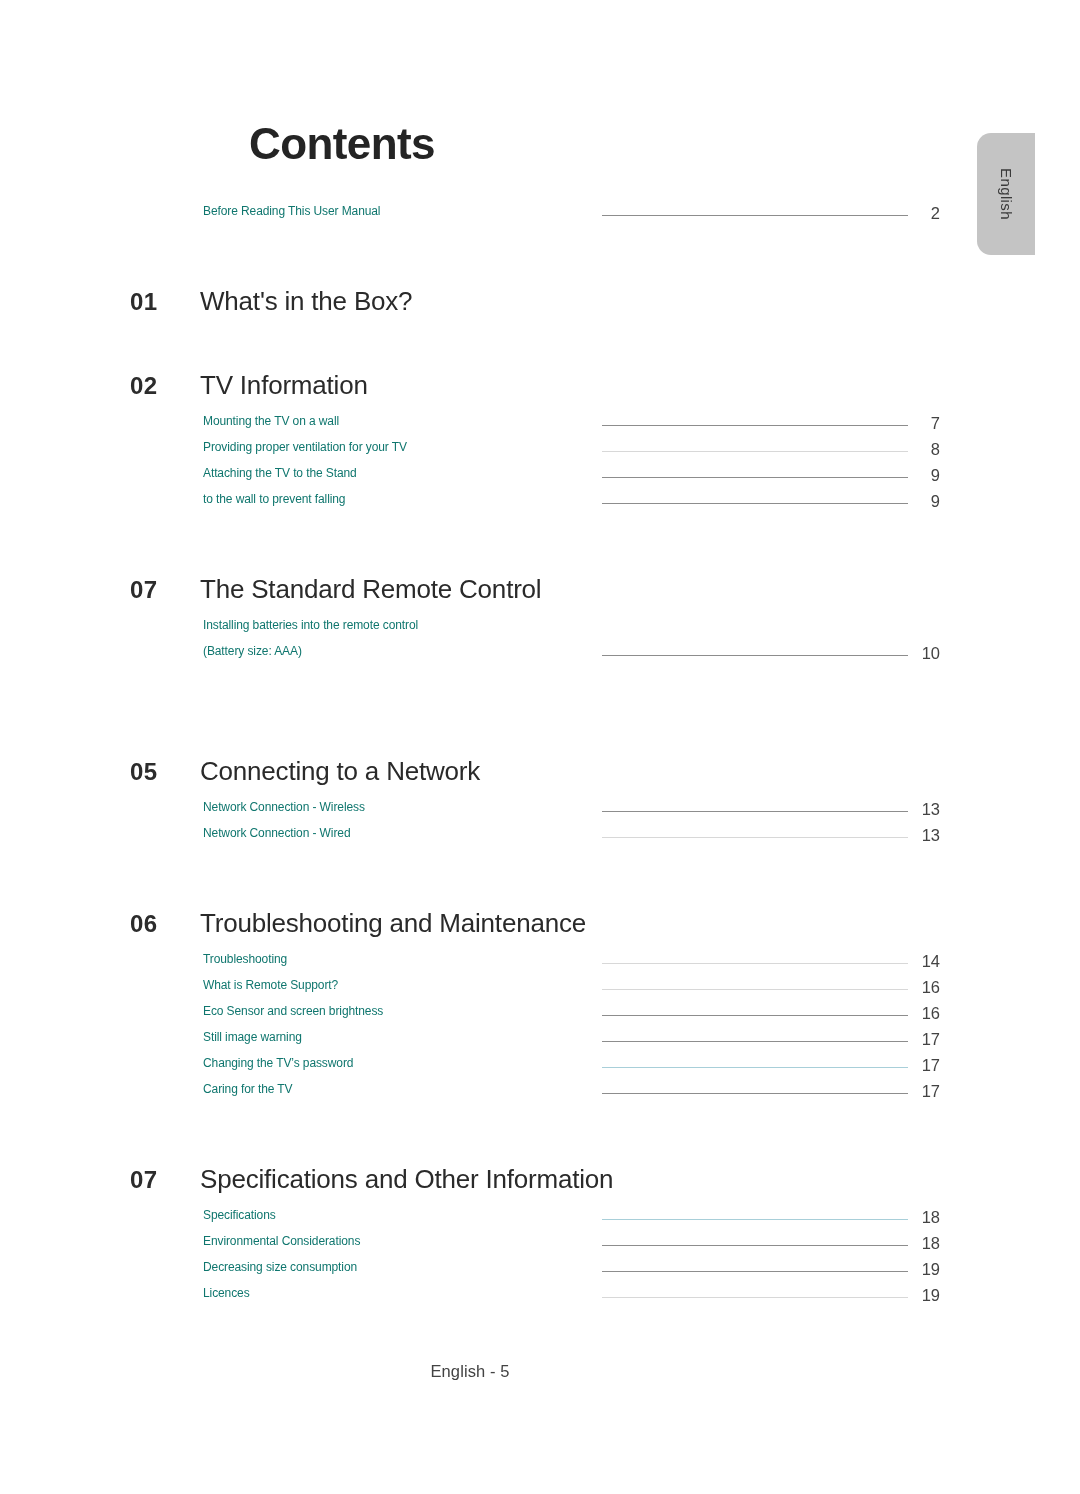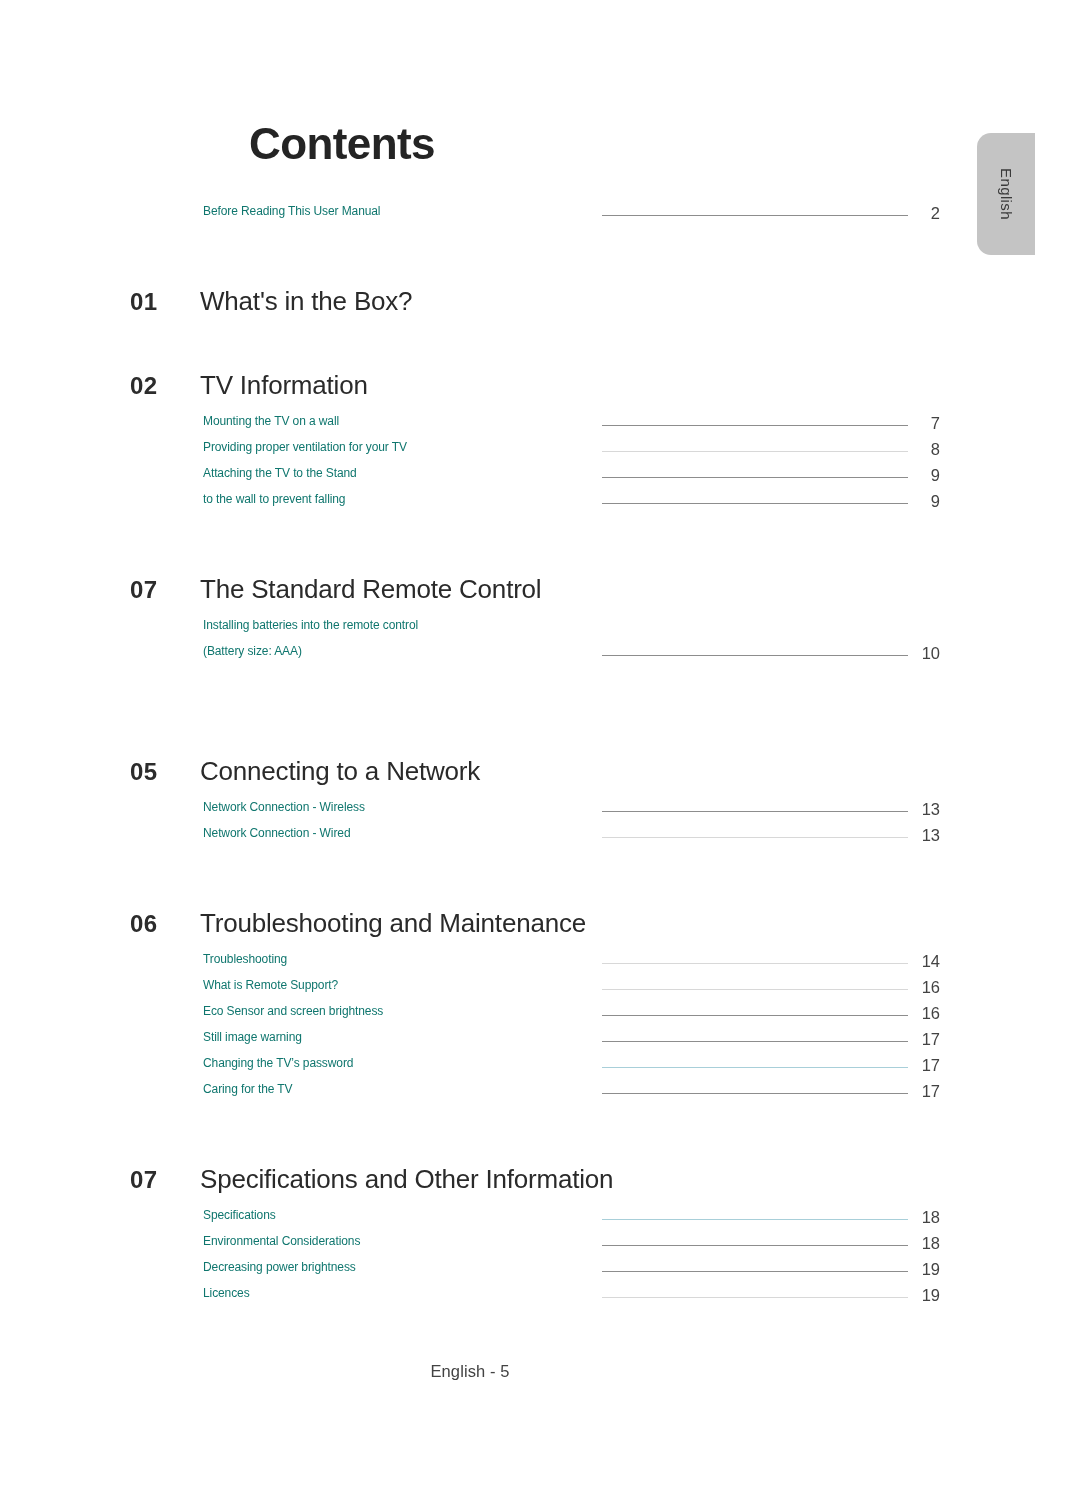--- a/index.html
+++ b/index.html
@@ -278,21 +278,21 @@
         <div class="entry-label">Specifications</div>
         <div class="entry-leader tone-blue"></div>
         <div class="entry-page">18</div>
       </div>
       <div class="entry">
         <div class="entry-label">Environmental Considerations</div>
         <div class="entry-leader"></div>
         <div class="entry-page">18</div>
       </div>
       <div class="entry">
-        <div class="entry-label">Decreasing power brightness</div>
+        <div class="entry-label">Decreasing size consumption</div>
         <div class="entry-leader"></div>
         <div class="entry-page">19</div>
       </div>
       <div class="entry">
         <div class="entry-label">Licences</div>
         <div class="entry-leader tone-light"></div>
         <div class="entry-page">19</div>
       </div>
     </div>
   </div>

